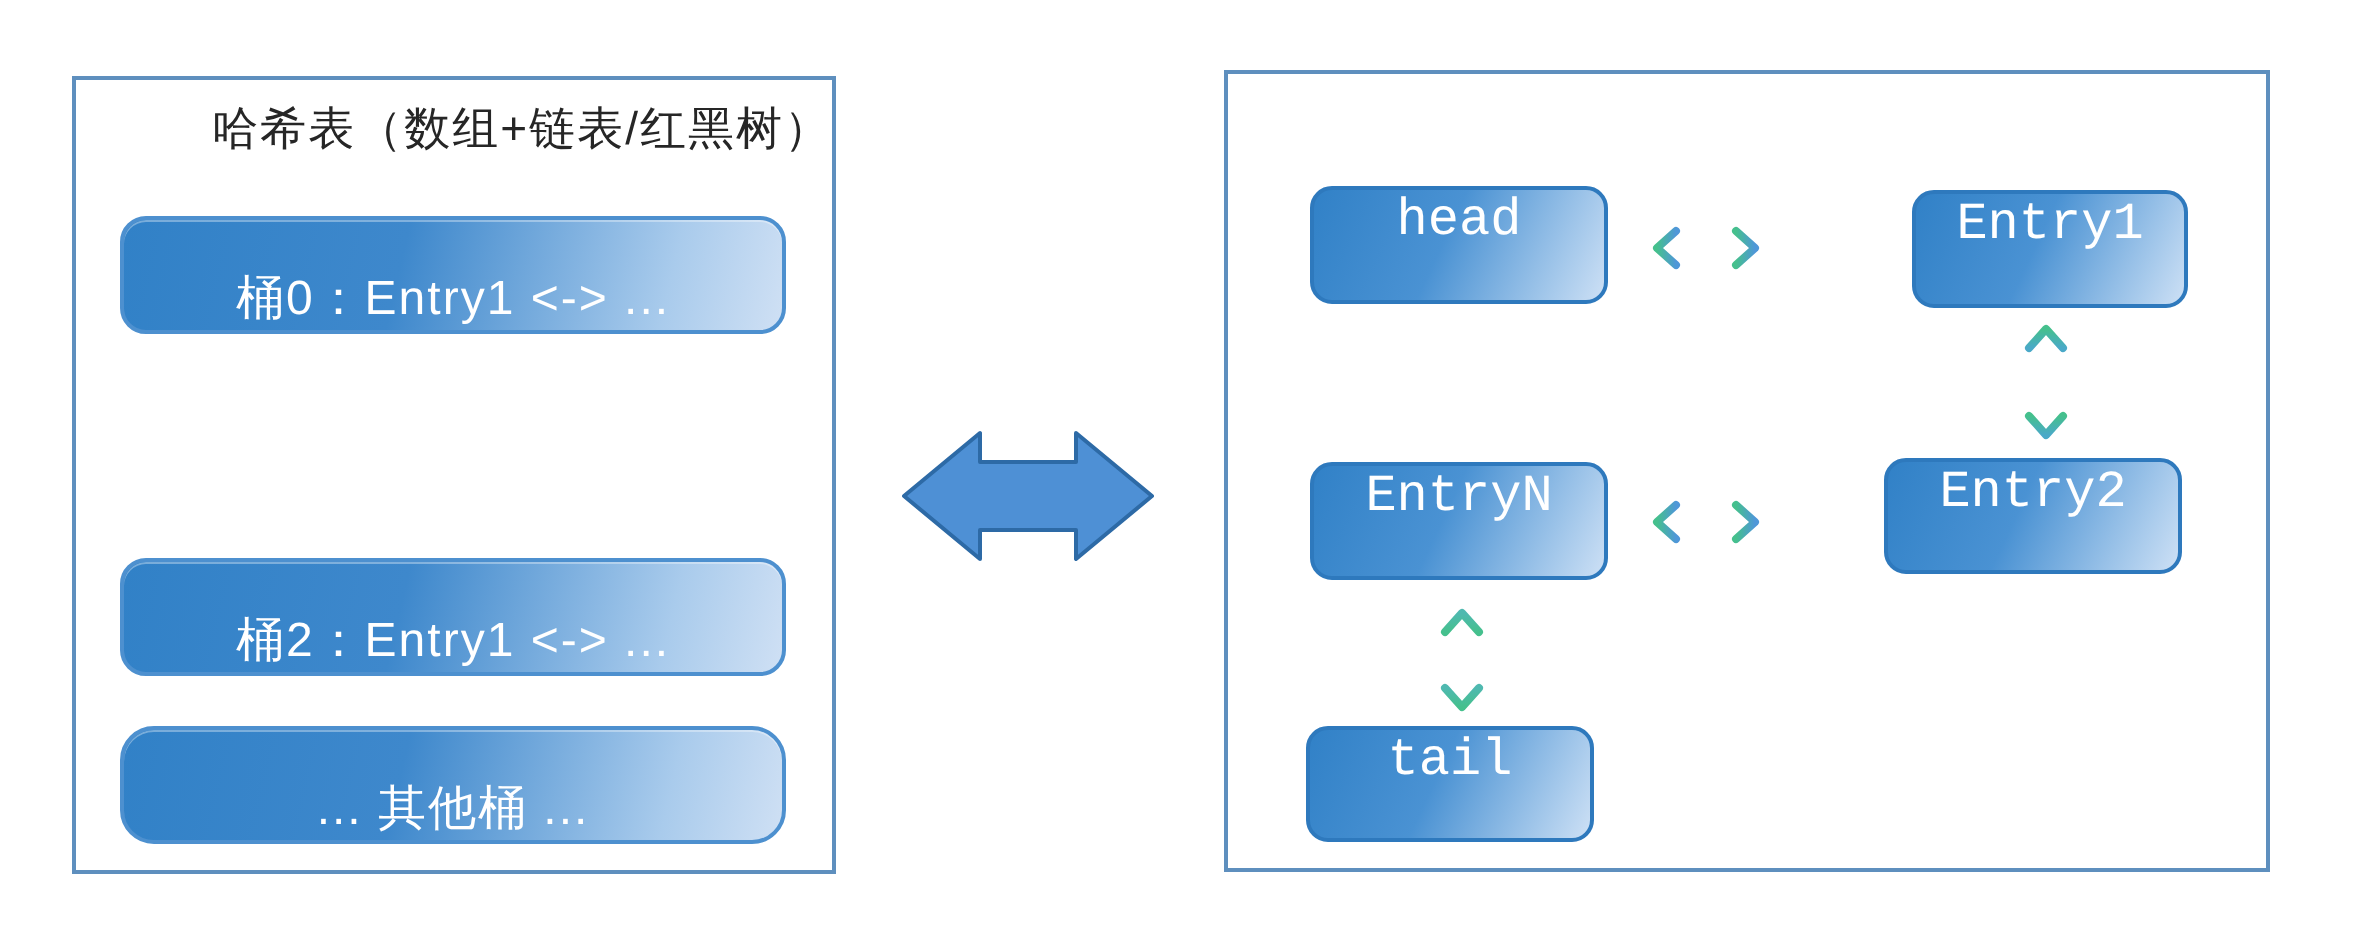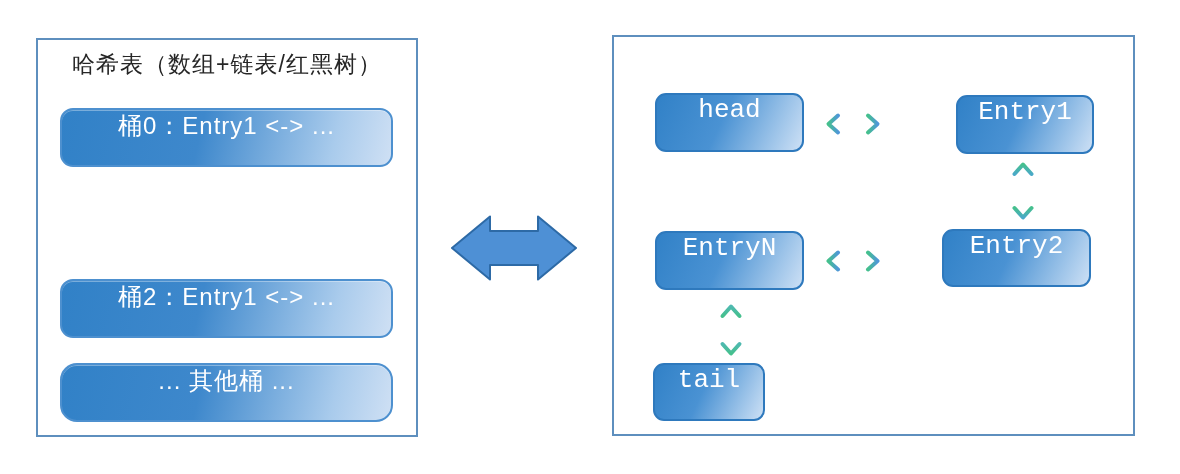--- a/index.html
+++ b/index.html
@@ -4,46 +4,46 @@
 <style>
   * { margin:0; padding:0; box-sizing:border-box; }
   html,body { width:1180px; height:474px; background:#ffffff; overflow:hidden;
               font-family:"Liberation Sans","DejaVu Sans",sans-serif; }
   .stage { position:relative; width:1180px; height:474px; background:#ffffff; }
 
   .panel { position:absolute; background:#ffffff; border:2px solid #5e8fbe; }
   #left-panel  { left:36px;  top:38px; width:382px; height:399px; }
   #right-panel { left:612px; top:35px; width:523px; height:401px; }
 
-  .panel-title { position:absolute; left:0; width:100%; text-align:center;
+  .panel-title { position:absolute; left:0; width:100%; text-align:right;
                  font-size:23px; color:#262626; letter-spacing:1px; white-space:nowrap; }
   #left-panel  .panel-title { top:9px; }
   #right-panel .panel-title { top:13px; }
 
   .bucket { position:absolute; left:22px; width:333px; height:59px;
             border-radius:13px; border:2px solid #4d90cf;
             background:linear-gradient(103deg,#3181c7 0%,#3e88cc 42%,#a9cbec 82%,#cfe0f4 100%);
             color:#ffffff; font-size:24px; letter-spacing:1px;
-            display:flex; align-items:flex-start; justify-content:center;
+            display:flex; align-items:flex-end; justify-content:center;
             box-shadow:inset 0 1px 0 rgba(255,255,255,0.35); white-space:nowrap; }
   #bucket-0 { top:68px; }
   #bucket-1 { top:153px; }
   #bucket-2 { top:239px; }
   #bucket-3 { top:323px;border-radius:17px; }
 
   .node { position:absolute; width:149px; height:59px;
           border-radius:11px; border:2px solid #2e79bd;
           background:linear-gradient(115deg,#3181c7 0%,#4a92d3 45%,#a9cbec 85%,#cde0f5 100%);
           color:#ffffff; font-size:26px;
           display:flex; align-items:flex-start; justify-content:center; white-space:nowrap;font-family:Liberation Mono, monospace; }
   #node-head   { left:41px;  top:56px;  }
   #node-entry1 { left:342px; top:58px;  width:138px; }
   #node-entryn { left:41px;  top:194px; }
   #node-entry2 { left:328px; top:192px; height:58px; }
-  #node-tail   { left:39px;  top:326px; width:112px; height:58px; }
+  #node-tail   { left:39px;  top:326px; width:144px; height:58px; }
 
   .conn { position:absolute; }
   #h-arrow-1 { left:210px; top:74px;  }
   #h-arrow-2 { left:210px; top:211px; }
   #v-arrow-1 { left:396px; top:123px; }
   #v-arrow-2 { left:104px; top:265px; }
 
   #big-arrow { position:absolute; left:450px; top:214px; }
 </style>
 </head>

